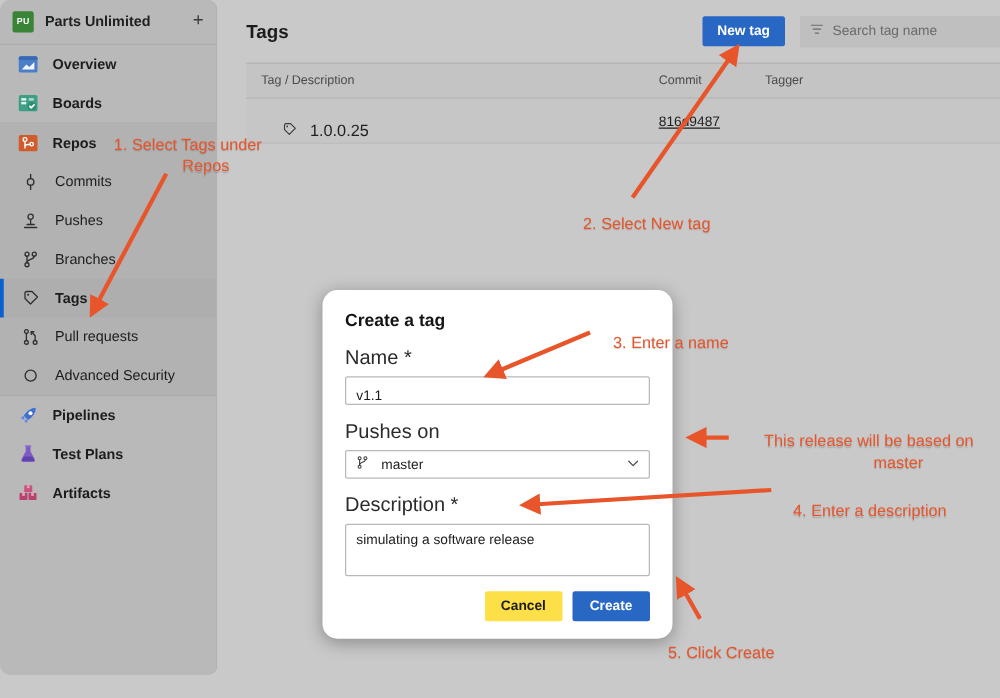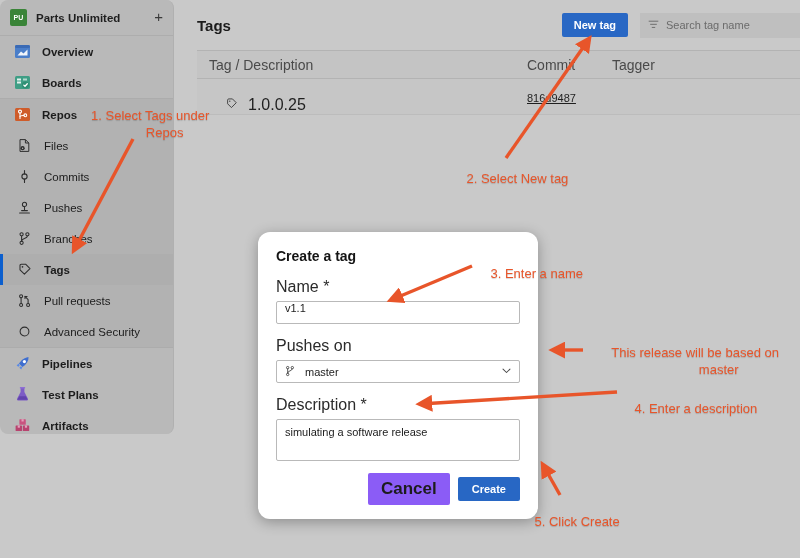--- a/index.html
+++ b/index.html
@@ -23,21 +23,21 @@
     width: 800px;
     height: 558px;
     background: #c9c9c9;
   }
 
   
   #sidebar {
     position: absolute;
     left: 0; top: 0;
     width: 174px;
-    height: 434px;
+    height: 540px;
     background: #b9b9b9;
     border-right: 1px solid #b0b0b0;
     box-sizing: border-box;
     border-radius: 8px;
   }
   .proj-header {
     height: 36px;
     display: flex;
     align-items: center;
     padding: 0 10px 0 10px;
@@ -173,36 +173,36 @@
   }
   .th-row {
     height: 27px;
     display: flex;
     align-items: center;
     border-top: 1px solid #b3b3b3;
     border-bottom: 1px solid #b3b3b3;
     background: #c4c4c4;
   }
   .th {
-    font-size: 14px;
+    font-size: 10px;
     color: #4a4a4a;
     white-space: nowrap;
   }
   .col-tag { width: 330px; padding-left: 12px; box-sizing: border-box; }
   .col-commit { width: 85px; }
   .col-tagger { width: 120px; }
 
   .tr-row {
     height: 35px;
     display: flex;
     align-items: center;
     border-bottom: 1px solid #bcbcbc;
     background: #c6c6c6;
   }
-  .cell { font-size: 16px; color: #1f1f1f; white-space: nowrap; margin-top: 16px; }
+  .cell { font-size: 13px; color: #1f1f1f; white-space: nowrap; margin-top: 16px; }
   .cell-tag { display: flex; align-items: center; padding-left: 28px; width: 330px; box-sizing: border-box; }
   .cell-tag .txt { margin-left: 10px; }
   .commit-link {
     font-size: 11px;
     color: #1f1f1f;
     text-decoration: underline;
     cursor: pointer;
   }
 
   
@@ -232,21 +232,21 @@
     height: 23px;
     border: 1px solid #b9b9b9;
     border-radius: 2px;
     box-sizing: border-box;
     font-size: 11px;
     color: #1c1c1c;
     padding: 0 8px;
     font-family: "Liberation Sans", sans-serif;
     background: #fff;
     display: flex;
-    align-items: flex-start;
+    align-items: flex-end;
     margin-bottom: 13px;
     cursor: text;
   }
   .select-input {
     width: 100%;
     height: 23px;
     border: 1px solid #b9b9b9;
     border-radius: 2px;
     box-sizing: border-box;
     font-size: 11px;
@@ -273,23 +273,23 @@
     cursor: text;
     line-height: 1.3;
   }
   .modal-actions {
     display: flex;
     justify-content: flex-end;
     align-items: center;
     gap: 8px;
   }
   .btn-cancel {
-    background: #8b5cf6;
+    background: #fde047;
     color: #1c1c1c;
-    font-size: 17px;
+    font-size: 11px;
     font-weight: bold;
     border: none;
     border-radius: 2px;
     padding: 6px 13px;
     cursor: pointer;
     font-family: "Liberation Sans", sans-serif;
   }
   .btn-create {
     background: #2867c4;
     color: #fff;
@@ -368,31 +368,20 @@
             <rect x="1" y="2" width="15" height="13" rx="1.5" fill="#cf5c2a"></rect>
             <circle cx="6" cy="5.6" r="1.5" fill="none" stroke="#ffffff" stroke-width="1.1"></circle>
             <circle cx="11.3" cy="9.3" r="1.4" fill="none" stroke="#ffffff" stroke-width="1.1"></circle>
             <path d="M6 7.1 L6 12.4" stroke="#ffffff" stroke-width="1.1" fill="none" stroke-linecap="round"></path>
             <path d="M6 10.6 C6 9.3 9.9 9.7 10.1 9.4" stroke="#ffffff" stroke-width="1.1" fill="none" stroke-linecap="round"></path>
           </svg>
         </span>
         <span class="label">Repos</span>
       </div>
 
-      <div class="nav-item sub">
-        <span class="ico-line">
-          <svg viewBox="0 0 15 15" width="15" height="15">
-            <path d="M3 1.6 h5.4 L11.8 5 v8.4 h-8.8 z" fill="none" stroke="#2e2e2e" stroke-width="1"></path>
-            <path d="M8.4 1.6 v3.4 h3.4" fill="none" stroke="#2e2e2e" stroke-width="1"></path>
-            <circle cx="5.6" cy="10.2" r="2.1" fill="#2e2e2e"></circle>
-            <circle cx="5.6" cy="10.2" r="0.7" fill="#b9b9b9"></circle>
-          </svg>
-        </span>
-        <span class="label">Files</span>
-      </div>
 
       <div class="nav-item sub">
         <span class="ico-line">
           <svg viewBox="0 0 15 15" width="15" height="15">
             <circle cx="7.5" cy="7.5" r="2.6" fill="none" stroke="#2e2e2e" stroke-width="1.1"></circle>
             <path d="M7.5 1.5 v3.4 M7.5 10.1 v3.4" stroke="#2e2e2e" stroke-width="1.1" stroke-linecap="round"></path>
           </svg>
         </span>
         <span class="label">Commits</span>
       </div>

